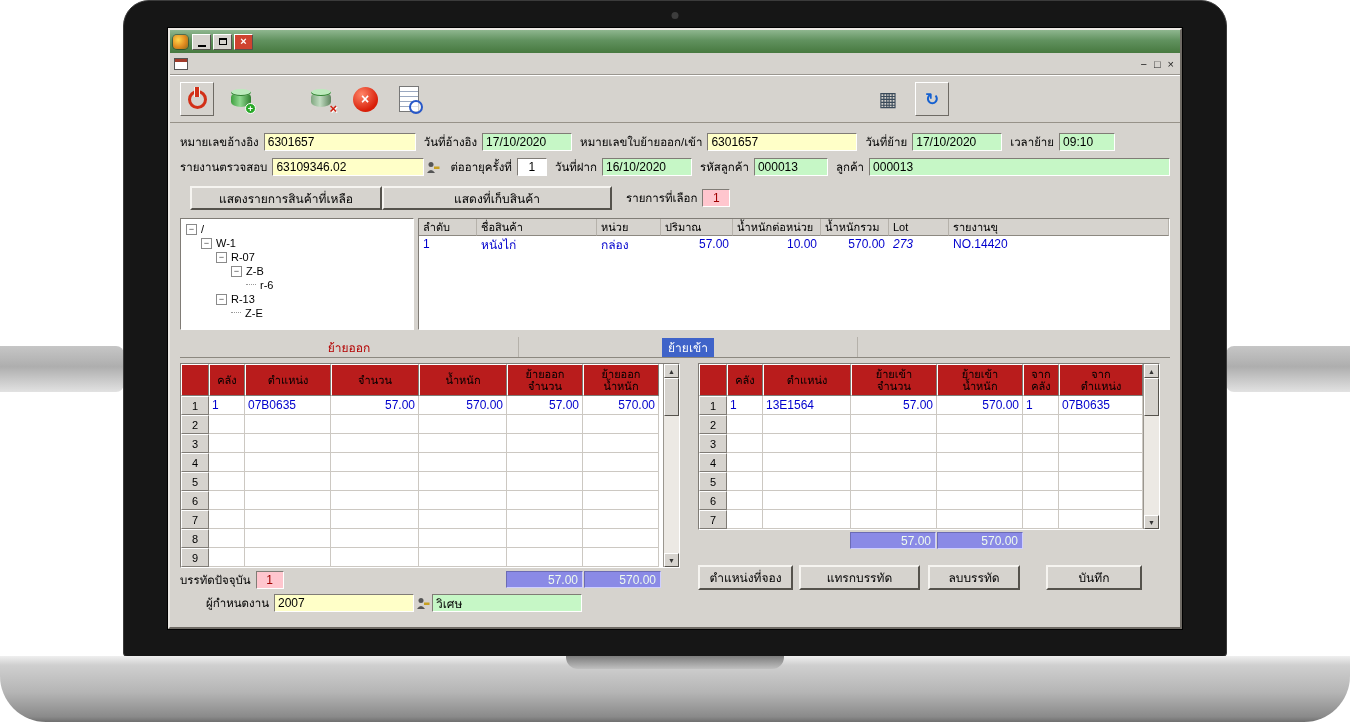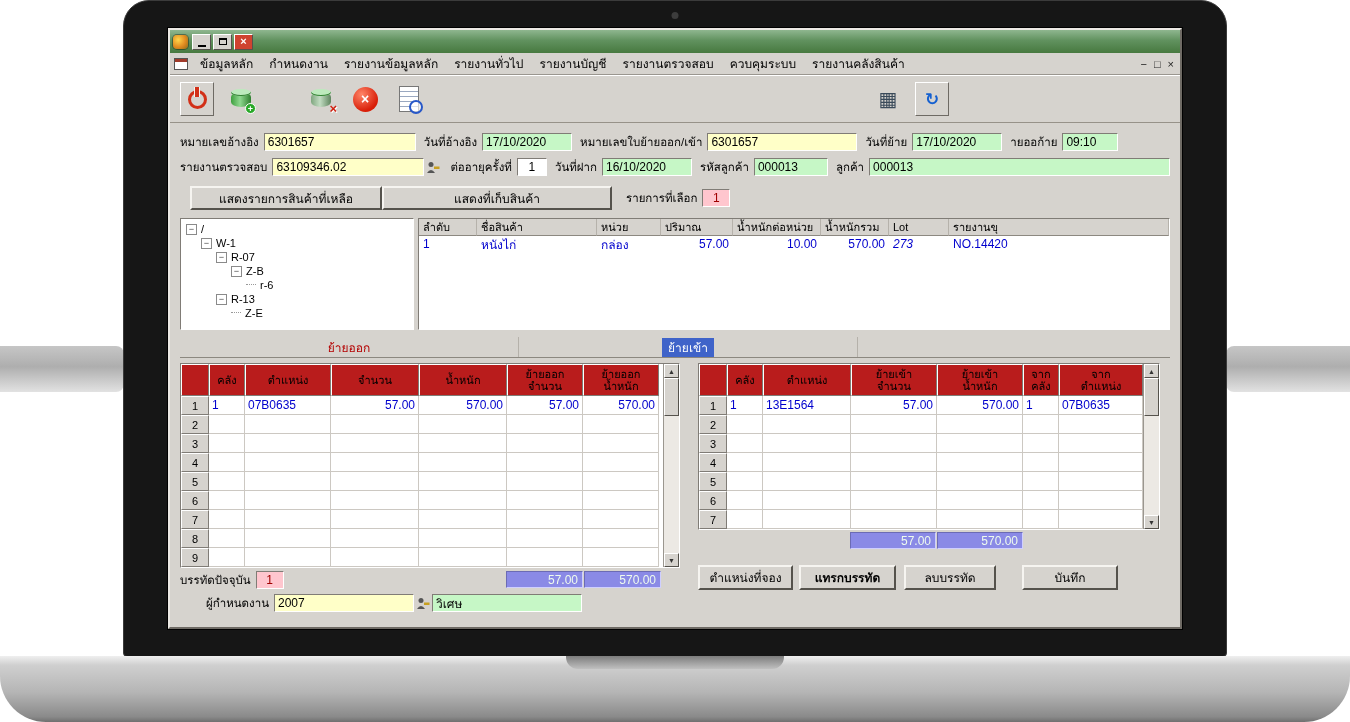--- a/index.html
+++ b/index.html
@@ -142,30 +142,20 @@
             </span>
           <span class="win-btn">
               <span class="glyph-restore"></span>
             </span>
           <span class="win-btn close">×</span>
         </span>
       </div>
 
       <div class="menubar">
         <span class="mdi-form-icon"></span>
-        <span id="menu-items" style="display:flex;">
-            <span class="menu-item">ข้อมูลหลัก</span>
-            <span class="menu-item">กำหนดงาน</span>
-            <span class="menu-item">รายงานข้อมูลหลัก</span>
-            <span class="menu-item">รายงานทั่วไป</span>
-            <span class="menu-item">รายงานบัญชี</span>
-            <span class="menu-item">รายงานตรวจสอบ</span>
-            <span class="menu-item">ควบคุมระบบ</span>
-            <span class="menu-item">รายงานคลังสินค้า</span>
-          </span>
         <span class="mdi-controls">
           <span class="mdi-glyph">−</span>
           <span class="mdi-glyph">□</span>
           <span class="mdi-glyph">×</span>
         </span>
       </div>
 
       <div class="toolbar">
         <div class="tb-btn bevel">
             <span class="pwr"></span>
@@ -197,21 +187,21 @@
 
         <div class="frow row1">
           <span class="lbl first">หมายเลขอ้างอิง</span>
           <input class="field yellow" style="width: 152px;" value="6301657">
           <span class="lbl">วันที่อ้างอิง</span>
           <input class="field greenf" style="width: 90px;" value="17/10/2020">
           <span class="lbl">หมายเลขใบย้ายออก/เข้า</span>
           <input class="field yellow" style="width: 150px;" value="6301657">
           <span class="lbl">วันที่ย้าย</span>
           <input class="field greenf" style="width: 90px;" value="17/10/2020">
-          <span class="lbl">ายออก้าย</span>
+          <span class="lbl">เวลาย้าย</span>
           <input class="field greenf" style="width: 56px;" value="09:10">
         </div>
 
         <div class="frow row2">
           <span class="lbl first">รายงานตรวจสอบ</span>
           <input class="field yellow" style="width: 152px;" value="63109346.02">
           <span class="mini-icon">
               <svg width="14" height="13" viewBox="0 0 14 13">
                 <circle cx="5" cy="3.5" r="2.5" fill="#555"></circle>
                 <path d="M1 12 q4 -6 8 0 z" fill="#555"></path>
@@ -516,21 +506,21 @@
                 <div class="sb-btn">▼</div>
               </div>
             </div>
             <div class="totals">
               <div class="t-spacer" style="width:152px;"></div>
               <div class="total-box" style="width:86px;">57.00</div>
               <div class="total-box" style="width:86px;">570.00</div>
             </div>
             <div class="gridbtns">
               <button class="btn3d" style="width:95px;">ตำแหน่งที่จอง</button>
-              <button class="btn3d" style="width:97px;margin-left:6px;font-weight:bold;">แทรกบรรทัด</button>
+              <button class="btn3d" style="width:121px;margin-left:6px;">แทรกบรรทัด</button>
               <button class="btn3d" style="width:92px;margin-left:8px;">ลบบรรทัด</button>
               <button class="btn3d" style="width:96px;margin-left:26px;">บันทึก</button>
             </div>
           </div>
 
         </div>
       </div>
     </div>
   </div>
 </div>

